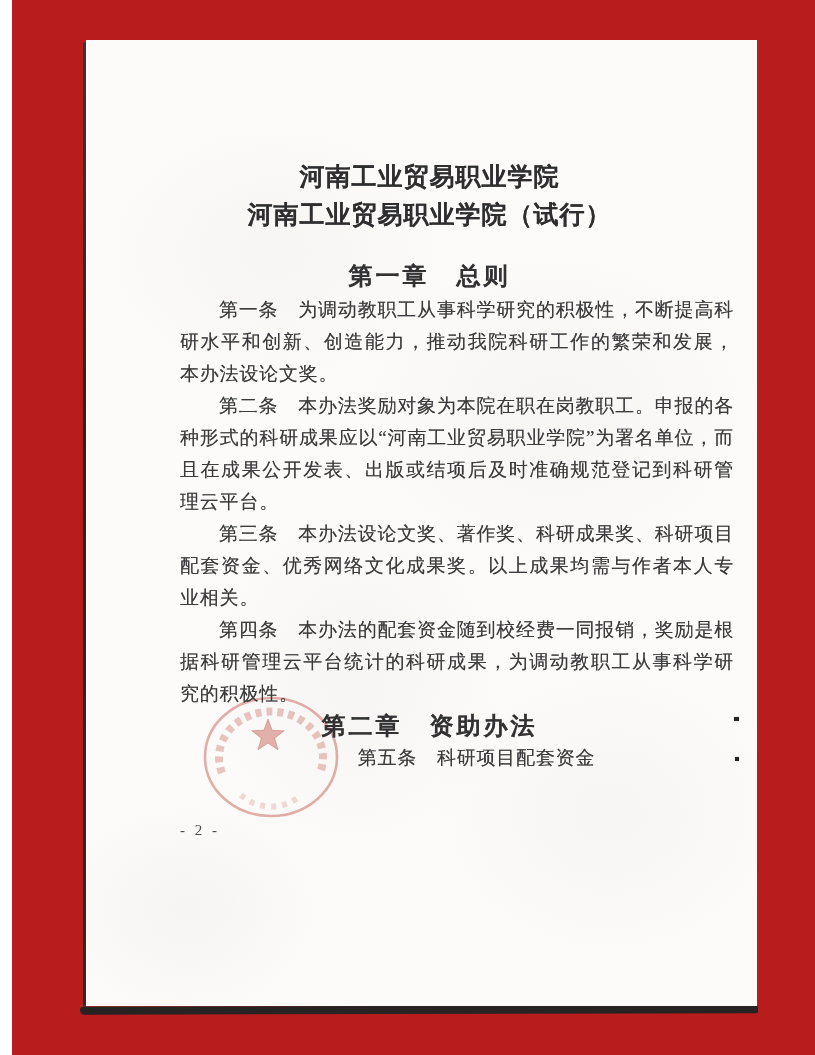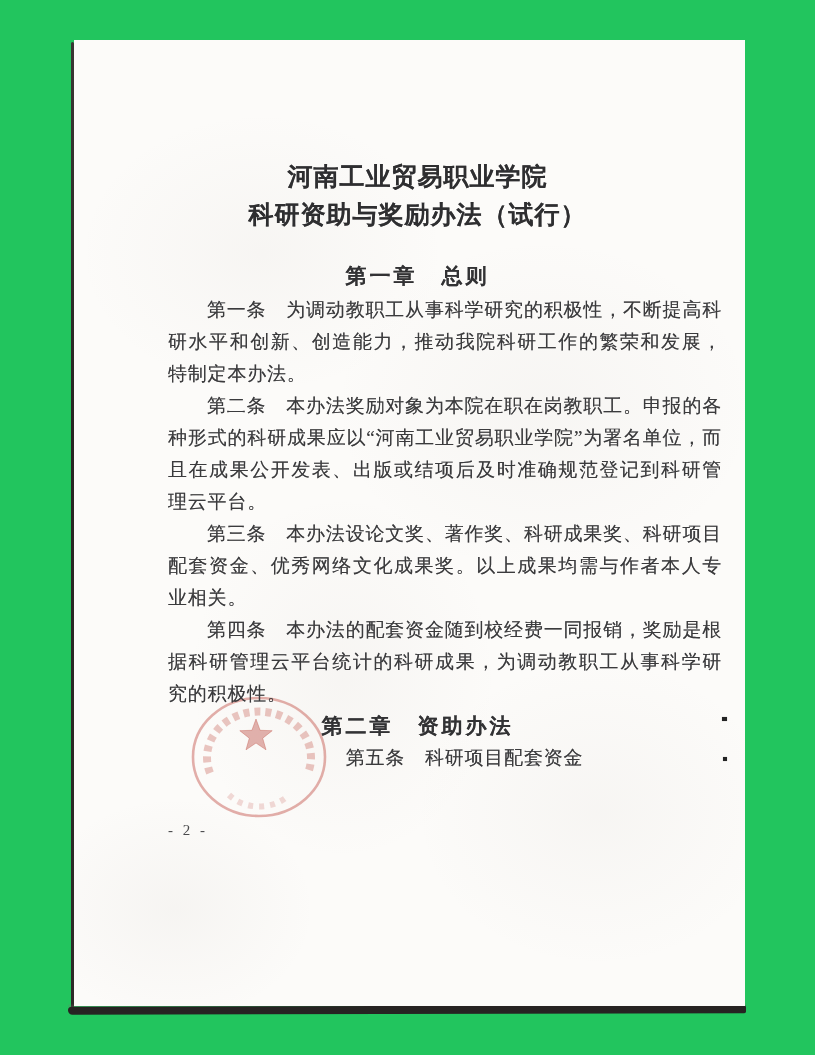--- a/index.html
+++ b/index.html
@@ -1,20 +1,20 @@
 <!DOCTYPE html>
 <html><head>
 <meta charset="utf-8">
 <style>
   html,body{margin:0;padding:0;background:#ffffff;}
   body{
     width:815px;height:1055px;position:relative;overflow:hidden;
     font-family:"Liberation Serif","DejaVu Serif",serif;
   }
-  .scan-stage{position:absolute;inset:0;background:#22c55e;}
+  .scan-stage{position:absolute;inset:0;background:#b91c1c;margin-left:12px;}
   
   .edge-left{
     position:absolute;left:71px;top:42px;width:3px;height:966px;
     background:linear-gradient(180deg,#3a3634 0%,#282423 40%,#2e2a28 100%);
     border-radius:2px;
   }
   
   .edge-bottom{
     position:absolute;left:68px;top:1006px;width:678px;height:8px;
     background:#262322;border-radius:4px 2px 2px 5px;
@@ -40,21 +40,21 @@
     color:#3b3b3d;
   }
   .doc-title{
     margin:118px 55px 0 0;
     text-align:center;font-weight:bold;font-size:25px;line-height:38px;
     letter-spacing:1px;color:#2e2e30;
     text-shadow:0 0 0.6px rgba(46,46,48,0.7);
   }
   .chapter-heading{
     margin:28px 55px 0 0;height:28px;line-height:28px;
-    text-align:center;font-weight:bold;font-size:21px;letter-spacing:3px;
+    text-align:center;font-weight:bold;font-size:24px;letter-spacing:3px;
     color:#323234;text-shadow:0 0 0.5px rgba(50,50,52,0.65);
     font-family:"Liberation Sans","DejaVu Sans",sans-serif;
   }
   .chapter-heading.second{margin-top:0;height:32px;line-height:32px;text-align:center;}
   .body-flow{margin-top:4px;}
   .para{
     margin:0;font-size:19px;line-height:32px;letter-spacing:0.8px;
     text-align:justify;text-indent:39px;
     text-shadow:0 0 0.4px rgba(64,64,66,0.6);
   }
@@ -92,27 +92,27 @@
         <path d="M 21 78 A 52 46 0 1 1 119 78" fill="none" stroke="rgba(196,90,80,0.34)" stroke-width="8" stroke-dasharray="6 5"></path>
         <path d="M 40 100 A 40 34 0 0 0 100 100" fill="none" stroke="rgba(196,90,80,0.22)" stroke-width="6" stroke-dasharray="5 6"></path>
         <polygon points="67,24 71.1,35.3 83.2,35.7 73.7,43.2 77,54.8 67,48 57,54.8 60.3,43.2 50.8,35.7 62.9,35.3" fill="rgba(193,88,78,0.45)" stroke="rgba(193,88,78,0.4)" stroke-width="1"></polygon>
       </g>
     </svg>
 
     <div class="content">
 
       <div class="doc-title">
         <div>河南工业贸易职业学院</div>
-        <div>科研资助与奖励办法（试行）</div>
+        <div>河南工业贸易职业学院（试行）</div>
       </div>
 
       <div class="chapter-heading">第一章　总则</div>
 
       <div class="body-flow">
-        <p class="para">第一条　为调动教职工从事科学研究的积极性，不断提高科研水平和创新、创造能力，推动我院科研工作的繁荣和发展，特制定本办法。</p>
+        <p class="para">第一条　为调动教职工从事科学研究的积极性，不断提高科研水平和创新、创造能力，推动我院科研工作的繁荣和发展，本办法设论文奖。</p>
         <p class="para">第二条　本办法奖励对象为本院在职在岗教职工。申报的各种形式的科研成果应以“河南工业贸易职业学院”为署名单位，而且在成果公开发表、出版或结项后及时准确规范登记到科研管理云平台。</p>
         <p class="para">第三条　本办法设论文奖、著作奖、科研成果奖、科研项目配套资金、优秀网络文化成果奖。以上成果均需与作者本人专业相关。</p>
         <p class="para">第四条　本办法的配套资金随到校经费一同报销，奖励是根据科研管理云平台统计的科研成果，为调动教职工从事科学研究的积极性。</p>
         <div class="chapter-heading second">第二章　资助办法</div>
         <p class="para no-wrap-line">第五条　科研项目配套资金</p>
       </div>
 
       <div class="page-number">- 2 -</div>
 
     </div>

